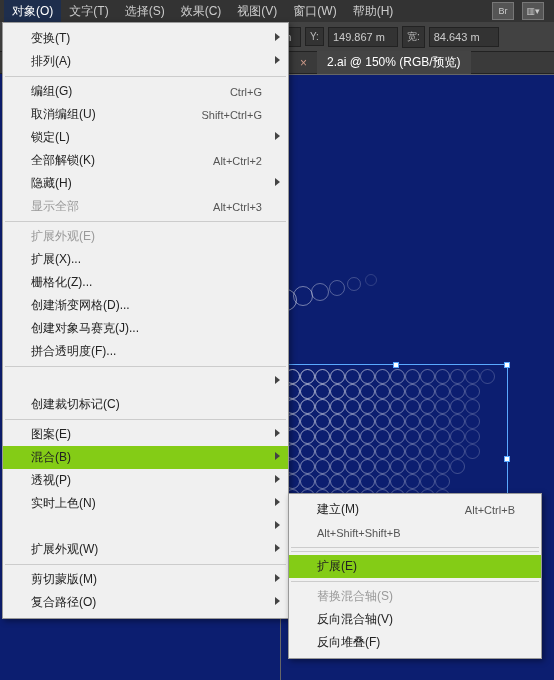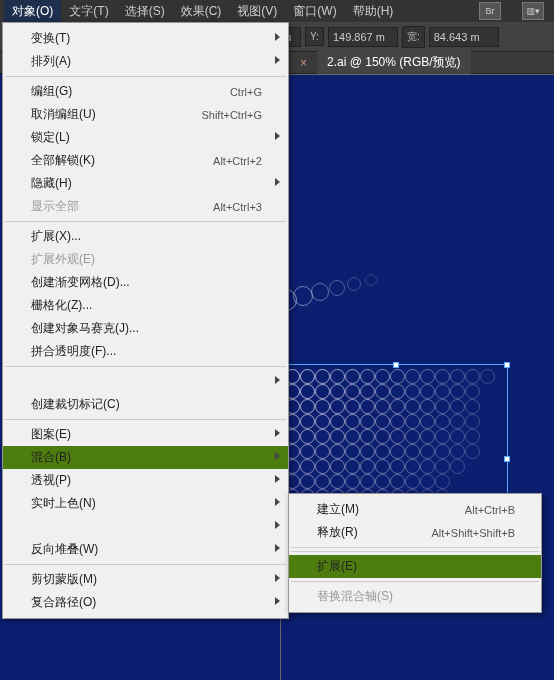--- a/index.html
+++ b/index.html
@@ -1,39 +1,39 @@
 <!DOCTYPE html>
 <html><head>
 <meta charset="utf-8">
 <style>
 *{margin:0;padding:0;box-sizing:border-box;font-family:"Microsoft YaHei",sans-serif;font-size:12px;-webkit-font-smoothing:antialiased}
 body{width:554px;height:680px;background:#333;overflow:hidden;position:relative;color:#ccc}
 .menubar{display:flex;align-items:center;height:22px;background:#333;padding:0 4px}
 .menu-item{padding:3px 8px;color:#ccc;cursor:default}
 .menu-item.active{background:#1e2e4d;color:#fff}
-.menubar-icons{margin-left:auto;display:flex;gap:21px;align-items:center;padding-right:6px}
+.menubar-icons{margin-left:auto;display:flex;gap:8px;align-items:center;padding-right:6px}
 .icon-box{width:22px;height:18px;background:#555;border:1px solid #777;display:flex;align-items:center;justify-content:center;color:#ccc;font-size:9px}
 .controlbar{height:30px;background:#424242;border-bottom:1px solid #222;display:flex;align-items:center;gap:4px;padding:0 6px;color:#bbb;font-size:11px}
 .dim-label{background:#333;padding:3px 4px;border:1px solid #222;font-size:10px}
 .dim-input{background:#333;color:#ccc;border:1px solid #222;padding:3px 4px;width:62px;font-size:11px}
 .doctab{height:22px;background:#3a3a3a;border-bottom:1px solid #222;display:flex;align-items:center}
 .tab{padding:3px 10px;color:#aaa;display:flex;align-items:center;gap:6px}
 .tab.active{background:#444;color:#fff}
 .canvas-area{position:absolute;left:0;top:74px;right:0;bottom:0;background:#0c1e70;overflow:hidden}
 .artboard-edge{position:absolute;left:280px;top:0;width:400px;height:900px;border:1px solid #666;background:#0c1e70}
 .selection-box{position:absolute;left:283px;top:290px;width:225px;height:190px;border:1px solid #5aa9ff}
 .selection-box .handle{position:absolute;width:6px;height:6px;background:#fff;border:1px solid #5aa9ff}
 .handle.tl{left:-3px;top:-3px}.handle.tr{right:-3px;top:-3px}.handle.bl{left:-3px;bottom:-3px}.handle.br{right:-3px;bottom:-3px}
 .handle.tm{left:50%;top:-3px;margin-left:-3px}.handle.bm{left:50%;bottom:-3px;margin-left:-3px}
 .handle.lm{left:-3px;top:50%;margin-top:-3px}.handle.rm{right:-3px;top:50%;margin-top:-3px}
 .circles{position:absolute;left:285px;top:205px}
 .circ{position:absolute;border:1px solid rgba(255,255,255,0.35);border-radius:50%}
 .dropdown{position:absolute;left:2px;top:22px;width:287px;background:#f0f0f0;border:1px solid #999;box-shadow:2px 2px 6px rgba(0,0,0,0.4);color:#222;padding:4px 0;z-index:10}
 .menu-row{display:flex;align-items:center;height:23px;padding:0 26px 0 28px;position:relative}
-.menu-row.highlight{background:#4d7c0f}
+.menu-row.highlight{background:#84cc16}
 .menu-row.disabled{color:#999}
 .menu-sep{height:1px;background:#ccc;margin:3px 2px}
 .menu-label{flex:1}
 .menu-shortcut{color:#555;font-size:11px}
 .menu-arrow{position:absolute;right:8px;top:6px;width:0;height:0;border-top:4px solid transparent;border-bottom:4px solid transparent;border-left:5px solid #444}
 .submenu{position:absolute;left:288px;top:493px;width:254px;background:#f1f1f1;border:1px solid #999;box-shadow:2px 2px 6px rgba(0,0,0,0.4);color:#222;padding:4px 0;z-index:11}
 .submenu .menu-row{height:23px}
 </style>
 </head>
 <body>
@@ -265,31 +265,31 @@
     </div>
   <div class="menu-row">
       <span class="menu-label">隐藏(H)</span>
       <span class="menu-arrow"></span>
     </div>
   <div class="menu-row disabled">
       <span class="menu-label">显示全部</span>
       <span class="menu-shortcut">Alt+Ctrl+3</span>
     </div>
   <div class="menu-sep"></div>
-  <div class="menu-row">
-      <span class="menu-label">扩展(X)...</span>
-    </div>
   <div class="menu-row disabled">
       <span class="menu-label">扩展外观(E)</span>
     </div>
   <div class="menu-row">
+      <span class="menu-label">扩展(X)...</span>
+    </div>
+  <div class="menu-row">
+      <span class="menu-label">栅格化(Z)...</span>
+    </div>
+  <div class="menu-row">
       <span class="menu-label">创建渐变网格(D)...</span>
-    </div>
-  <div class="menu-row">
-      <span class="menu-label">栅格化(Z)...</span>
     </div>
   <div class="menu-row">
       <span class="menu-label">创建对象马赛克(J)...</span>
     </div>
   <div class="menu-row">
       <span class="menu-label">拼合透明度(F)...</span>
     </div>
   <div class="menu-sep"></div>
   <div class="menu-row">
       <span class="menu-arrow"></span>
@@ -311,45 +311,50 @@
       <span class="menu-arrow"></span>
     </div>
   <div class="menu-row">
       <span class="menu-label">实时上色(N)</span>
       <span class="menu-arrow"></span>
     </div>
   <div class="menu-row">
       <span class="menu-arrow"></span>
     </div>
   <div class="menu-row">
-      <span class="menu-label">反向堆叠(W)</span>
+      <span class="menu-label">扩展外观(W)</span>
       <span class="menu-arrow"></span>
     </div>
   <div class="menu-sep"></div>
   <div class="menu-row">
       <span class="menu-label">剪切蒙版(M)</span>
       <span class="menu-arrow"></span>
     </div>
   <div class="menu-row">
       <span class="menu-label">复合路径(O)</span>
       <span class="menu-arrow"></span>
     </div>
 </div>
 
 <div class="submenu">
   <div class="menu-row">
       <span class="menu-label">建立(M)</span>
       <span class="menu-shortcut">Alt+Ctrl+B</span>
     </div>
   <div class="menu-row">
-      <span class="menu-label">释放(R)</span>
       <span class="menu-shortcut">Alt+Shift+Shift+B</span>
     </div>
   <div class="menu-sep"></div>
   <div class="menu-sep"></div>
   <div class="menu-row highlight">
       <span class="menu-label">扩展(E)</span>
     </div>
   <div class="menu-sep"></div>
   <div class="menu-row disabled">
       <span class="menu-label">替换混合轴(S)</span>
     </div>
+  <div class="menu-row">
+      <span class="menu-label">反向混合轴(V)</span>
+    </div>
+  <div class="menu-row">
+      <span class="menu-label">反向堆叠(F)</span>
+    </div>
 </div>
 
 </body></html>

